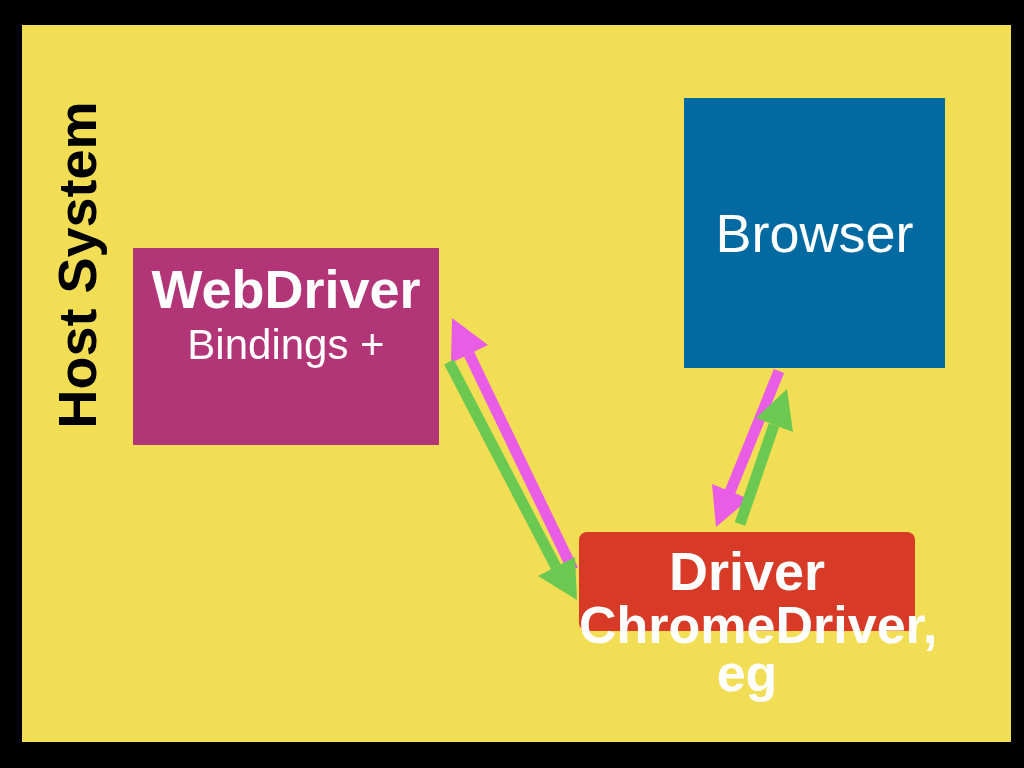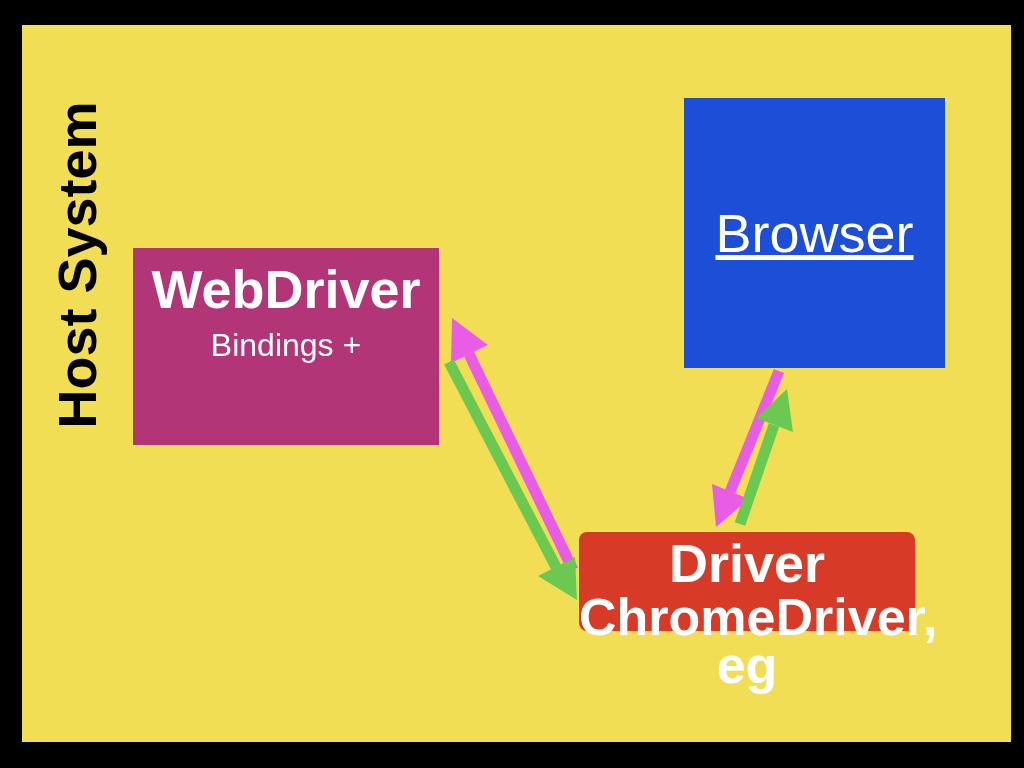--- a/index.html
+++ b/index.html
@@ -39,34 +39,34 @@
     text-align: center;
     color: #ffffff;
   }
   .node-webdriver {
     left: 133px; top: 248px;
     width: 306px; height: 197px;
     padding-top: 10px;
     box-sizing: border-box;
   }
   .node-webdriver .node-title { font-size: 54px; font-weight: bold; line-height: 62px; }
-  .node-webdriver .node-sub { font-size: 32px; font-weight: normal; line-height: 50px; }
+  .node-webdriver .node-sub { font-size: 42px; font-weight: normal; line-height: 50px; }
   .node-browser {
     left: 684px; top: 98px;
     width: 261px; height: 270px;
     display: flex;
     align-items: center;
     justify-content: center;
   }
   .node-browser .node-title { font-size: 54px; font-weight: 500; }
   .node-driver {
     left: 579px; top: 532px;
     width: 336px; height: 99px;
     border-radius: 8px;
-    padding-top: 1px;
+    padding-top: 9px;
     box-sizing: border-box;
   }
   .node-driver .node-title { font-size: 54px; font-weight: bold; line-height: 60px; }
   .node-driver .node-sub { font-size: 52px; font-weight: bold; line-height: 48px; }
 </style>
 </head>
 <body>
 
 <div class="frame">
   <div class="canvas" style="background-color: rgb(242, 222, 85);"></div>
@@ -94,21 +94,21 @@
     </g>
   </svg>
 
   <div class="host-label" style="color: rgb(0, 0, 0);">Host System</div>
 
   <div class="node node-webdriver" style="background-color: rgb(178, 53, 119);">
     <div class="node-title">WebDriver</div>
     <div class="node-sub">Bindings +</div>
   </div>
 
-  <div class="node node-browser" style="background-color: #1d4ed8; text-decoration: underline;">
+  <div class="node node-browser" style="background-color: #0369a1;">
     <div class="node-title">Browser</div>
   </div>
 
   <div class="node node-driver" style="background-color: rgb(215, 58, 38);">
     <div class="node-title">Driver</div>
     <div class="node-sub">ChromeDriver, eg</div>
   </div>
 </div>
 
 </body></html>

